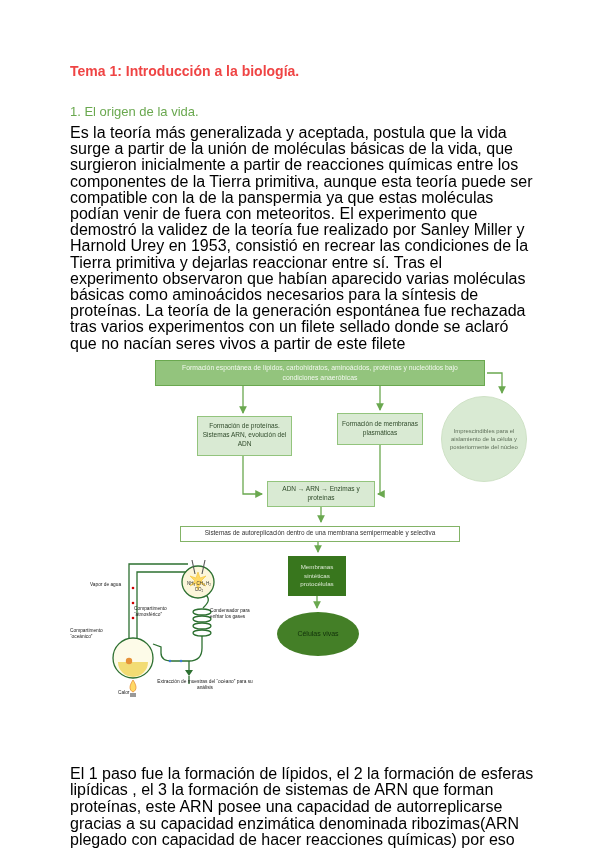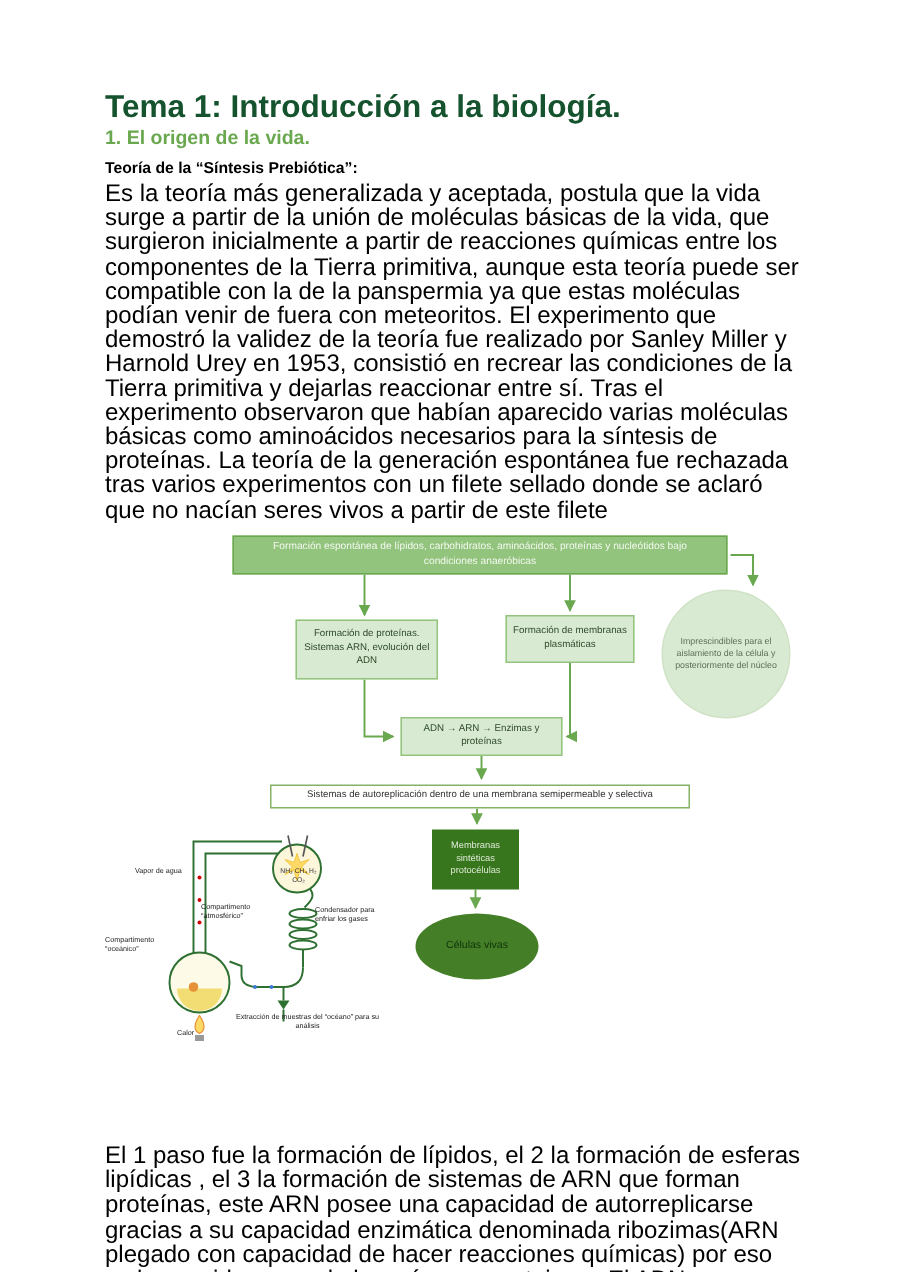--- a/index.html
+++ b/index.html
@@ -3,22 +3,22 @@
 <meta charset="utf-8">
 <style>
   * { margin:0; padding:0; box-sizing:border-box; }
   body { background:#fff; }
   .page {
     position:relative; width:600px; height:848px; margin:0 auto;
     background:#ffffff; overflow:hidden;
     font-family:"Liberation Sans", sans-serif; color:#000;
   }
   .content { padding:60px 66px 0 70px; }
-  .doc-title { font-size:21px; font-weight:bold; color:#14532d; margin-bottom:0; line-height:23px; }
-  .doc-subtitle { font-size:13px; font-weight:bold; color:#6aa84f; margin-bottom:5px; line-height:17px; }
+  .doc-title { font-size:14px; font-weight:bold; color:#ef4444; margin-bottom:20px; line-height:23px; }
+  .doc-subtitle { font-size:13px; font-weight:normal; color:#6aa84f; margin-bottom:5px; line-height:17px; }
   .doc-heading { font-size:10.5px; font-weight:bold; color:#000; margin-bottom:3px; line-height:14px; }
   .doc-para { font-size:16px; line-height:16.2px; color:#000; width:464px; }
   .doc-para.second { margin-top:60px; line-height:16.6px; }
 
   
   .diagram { position:relative; width:600px; height:346px; margin-left:-70px; margin-top:8px; }
   .arrows { position:absolute; left:0; top:0; pointer-events:none; }
   .node {
     position:absolute; display:flex; align-items:center; justify-content:center;
     text-align:center; font-size:6.5px; line-height:1.38; color:#2f4a2a; padding:2px 4px;
@@ -44,21 +44,20 @@
   .lbl-heat { left:118px; top:330px; width:30px; }
 </style>
 </head>
 <body>
 
 <div class="page">
   <div class="content">
 
     <h1 class="doc-title">Tema 1: Introducción a la biología.</h1>
     <h2 class="doc-subtitle">1. El origen de la vida.</h2>
-    <h3 class="doc-heading">Teoría de la “Síntesis Prebiótica”:</h3>
     <p class="doc-para">Es la teoría más generalizada y aceptada, postula que la vida surge a partir de la unión de moléculas básicas de la vida, que surgieron inicialmente a partir de reacciones químicas entre los componentes de la Tierra primitiva, aunque esta teoría puede ser compatible con la de la panspermia ya que estas moléculas podían venir de fuera con meteoritos. El experimento que demostró la validez de la teoría fue realizado por Sanley Miller y Harnold Urey en 1953, consistió en recrear las condiciones de la Tierra primitiva y dejarlas reaccionar entre sí. Tras el experimento observaron que habían aparecido varias moléculas básicas como aminoácidos necesarios para la síntesis de proteínas. La teoría de la generación espontánea fue rechazada tras varios experimentos con un filete sellado donde se aclaró que no nacían seres vivos a partir de este filete</p>
 
     <div class="diagram">
 
       <svg class="arrows" width="600" height="346" viewBox="0 0 600 346">
         <defs>
           <marker id="ah" markerWidth="7" markerHeight="7" refX="5.2" refY="3" orient="auto">
             <path d="M0,0 L6,3 L0,6 Z" fill="#6aa84f"></path>
           </marker>
         </defs>

